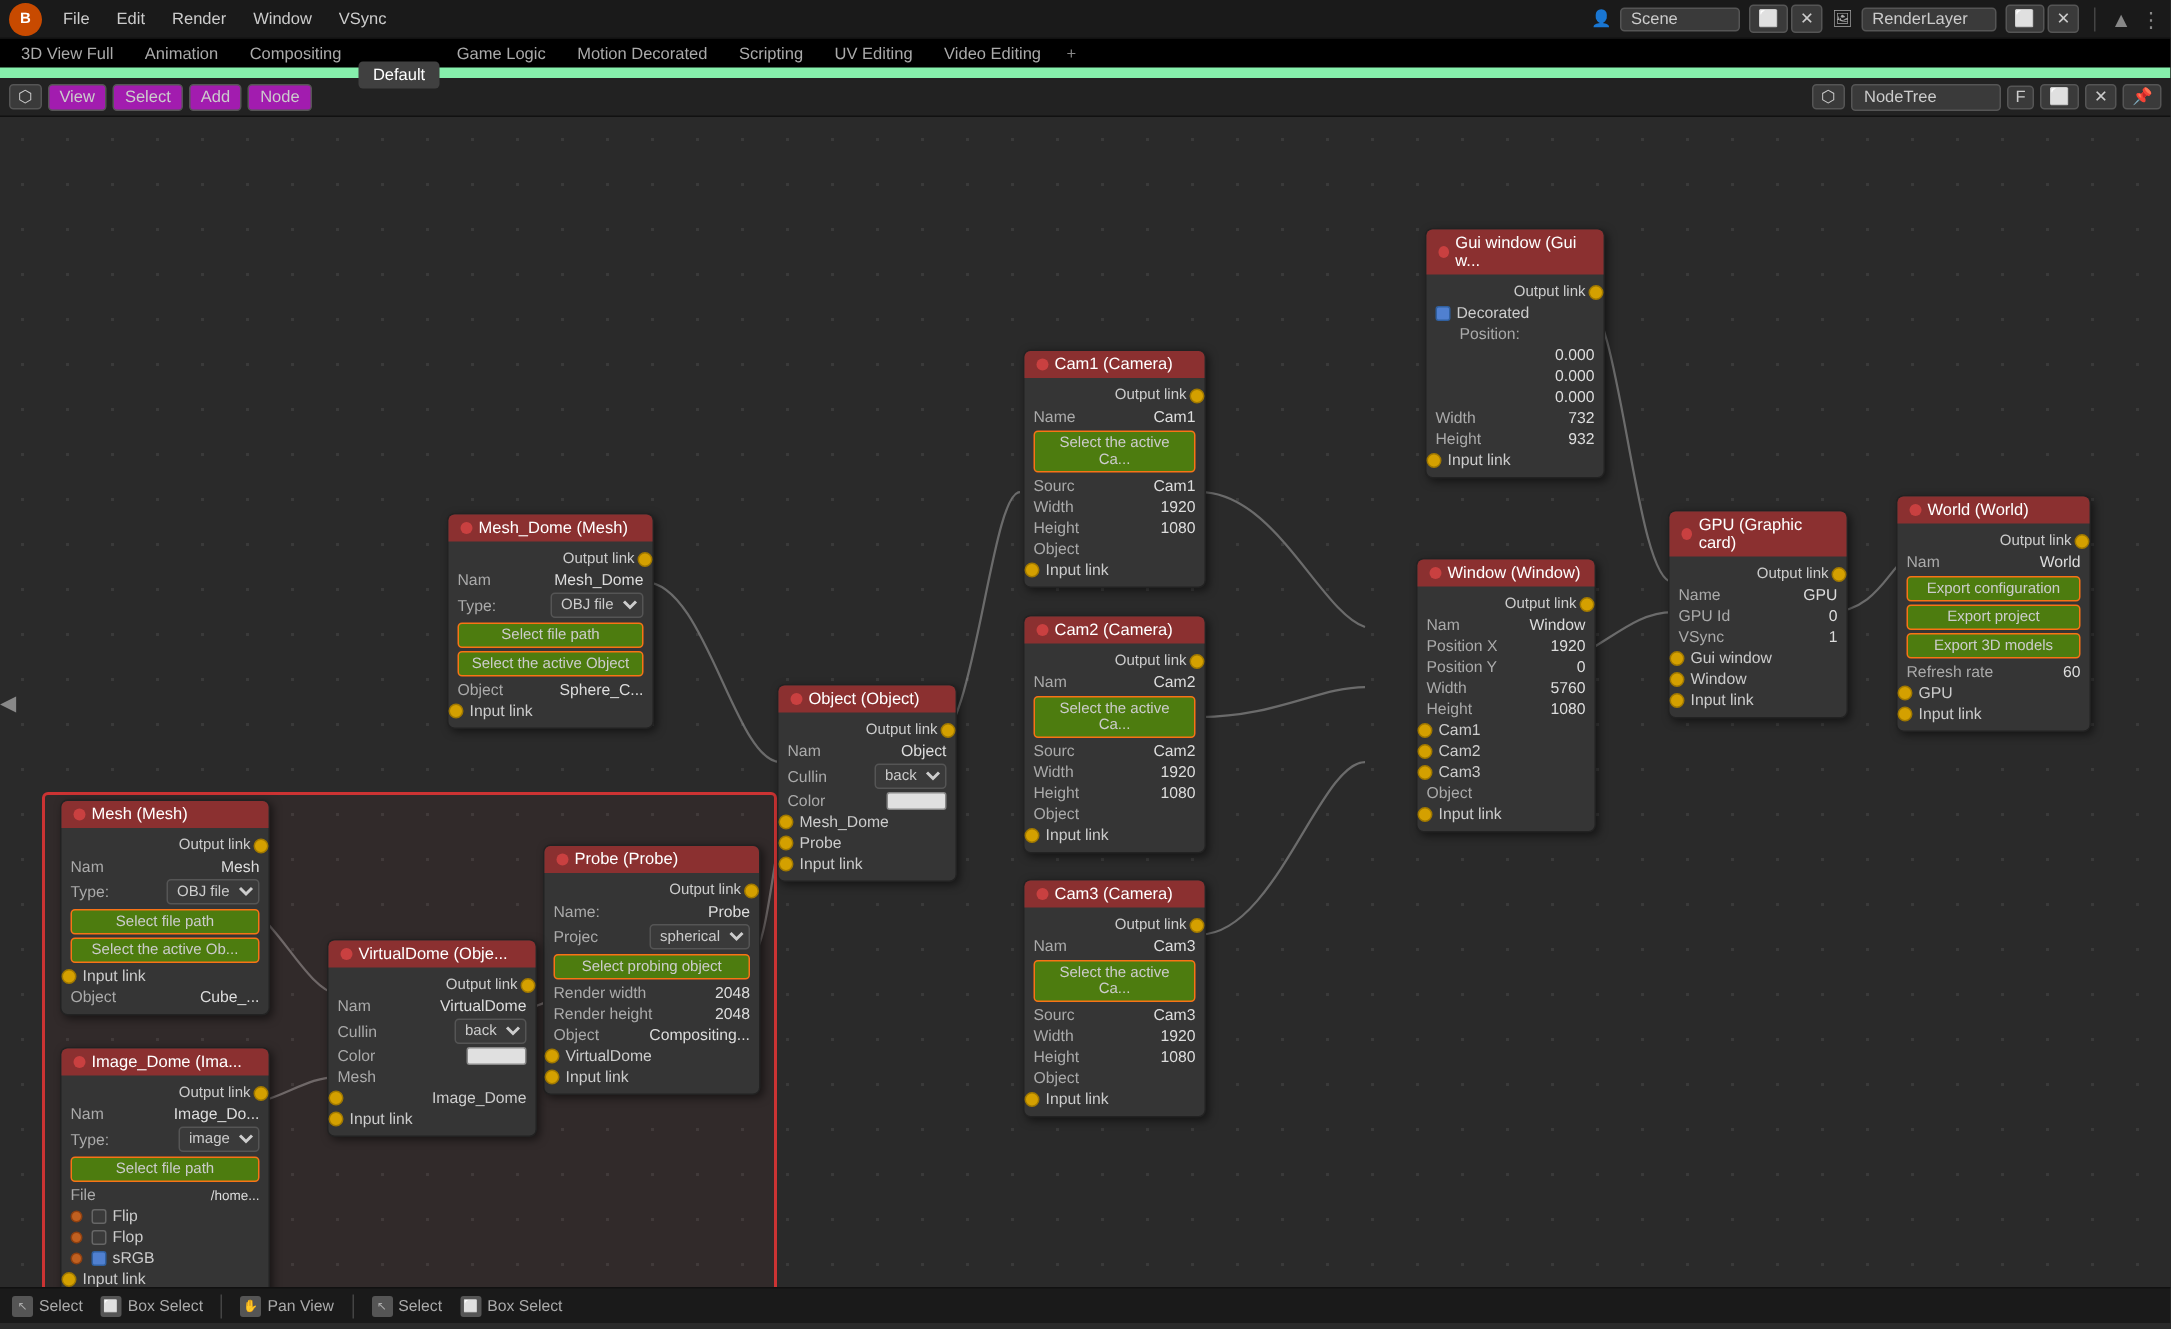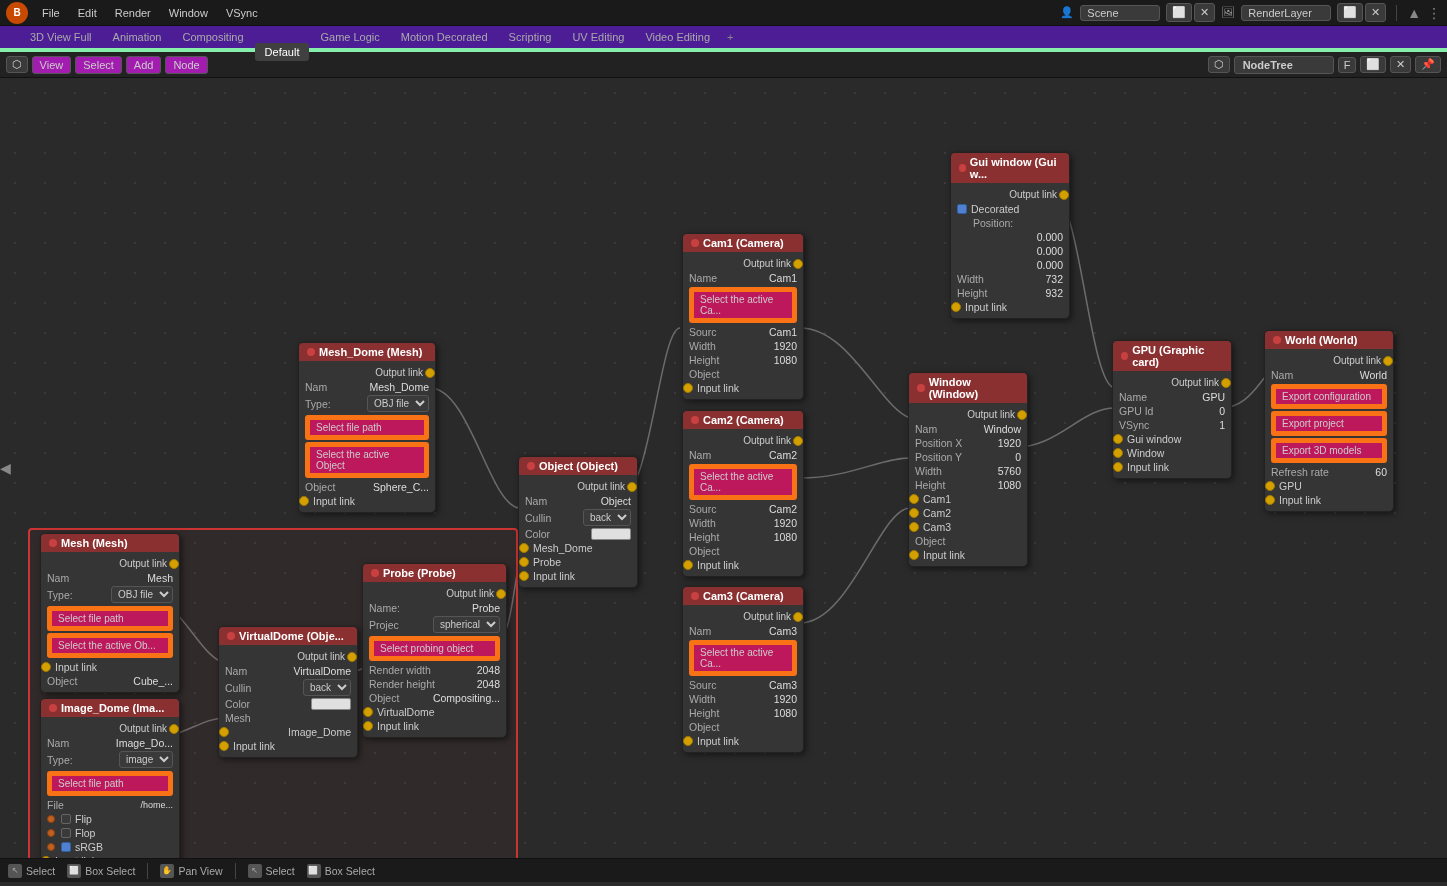--- a/index.html
+++ b/index.html
@@ -41,27 +41,27 @@
       background: #3a3a3a;
       border: 1px solid #555;
       color: #ccc;
       padding: 1px 6px;
       border-radius: 3px;
       font-size: 11px;
     }
 
     
     #header-tabs {
-      background: #4c1d95;
+      background: #000000;
       height: 26px;
       display: flex;
       align-items: center;
-      padding: 0 20px;
+      padding: 0 4px;
       gap: 1px;
-      border-bottom: 4px solid #86efac;
+      border-bottom: 7px solid #86efac;
     }
     .tab-item {
       padding: 3px 10px;
       font-size: 11px;
       color: #aaa;
       cursor: pointer;
       border-radius: 3px;
     }
     .tab-item.active {
       background: #404040;
@@ -94,21 +94,20 @@
       cursor: pointer;
     }
 
     .node-tree-select {
       background: #3a3a3a;
       border: 1px solid #555;
       color: #ccc;
       padding: 2px 8px;
       border-radius: 3px;
       font-size: 11px;
-      font-weight: bold;
     }
 
     
     #canvas-area {
       position: relative;
       width: 1447px;
       height: 780px;
       background: #2a2a2a;
       overflow: hidden;
       
@@ -123,21 +122,21 @@
       background: #353535;
       border: 1px solid #222;
       min-width: 120px;
       box-shadow: 2px 2px 6px rgba(0,0,0,0.5);
     }
     .node-header {
       background: #8b3030;
       border-radius: 4px 4px 0 0;
       padding: 3px 8px;
       font-size: 11px;
-      font-weight: bold;
+      font-weight: normal;
       color: #fff;
       display: flex;
       align-items: center;
       gap: 4px;
     }
     .node-header .node-dot {
       width: 8px; height: 8px;
       border-radius: 50%;
       background: #c94040;
       display: inline-block;
@@ -190,29 +189,29 @@
     .socket-orange { background: #c06020; border: 1px solid #904010; }
     .node-select {
       background: #3a3a3a;
       border: 1px solid #555;
       border-radius: 3px;
       color: #ccc;
       padding: 1px 2px;
       font-size: 10px;
     }
     .node-btn {
-      background: #be185d;
-      border: 5px solid #f97316;
+      background: #4d7c0f;
+      border: 1px solid #f97316;
       border-radius: 3px;
       color: #ccc;
       padding: 2px 6px;
       font-size: 10px;
       cursor: pointer;
       width: 100%;
-      text-align: left;
+      text-align: center;
       margin: 2px 0;
     }
     .node-color-swatch {
       width: 40px; height: 12px;
       background: #e0e0e0;
       border: 1px solid #888;
       border-radius: 2px;
     }
     .checkbox-row {
       display: flex;
@@ -762,21 +761,21 @@
         <div class="checkbox-mini"></div>
         <span>sRGB</span>
       </div>
       <div class="node-row" style="position:relative;">
         <div class="socket socket-yellow socket-in" style="position:absolute;left:-6px;top:50%;transform:translateY(-50%);"></div>
         <span style="color:#ccc;padding-left:8px;">Input link</span>
       </div>
     </div>
   </div>
 
-  <div class="node" style="left:908px;top:294px;width:115px;">
+  <div class="node" style="left:944px;top:294px;width:115px;">
     <div class="node-header">
       <span class="node-dot"></span>
       <span>Window (Window)</span>
     </div>
     <div class="node-body">
       <div class="output-row" style="position:relative;">
         <span style="font-size:10px;color:#ccc;">Output link</span>
         <div class="socket socket-yellow socket-out" style="right:-6px;top:50%;transform:translateY(-50%);position:absolute;"></div>
       </div>
       <div class="node-row">

